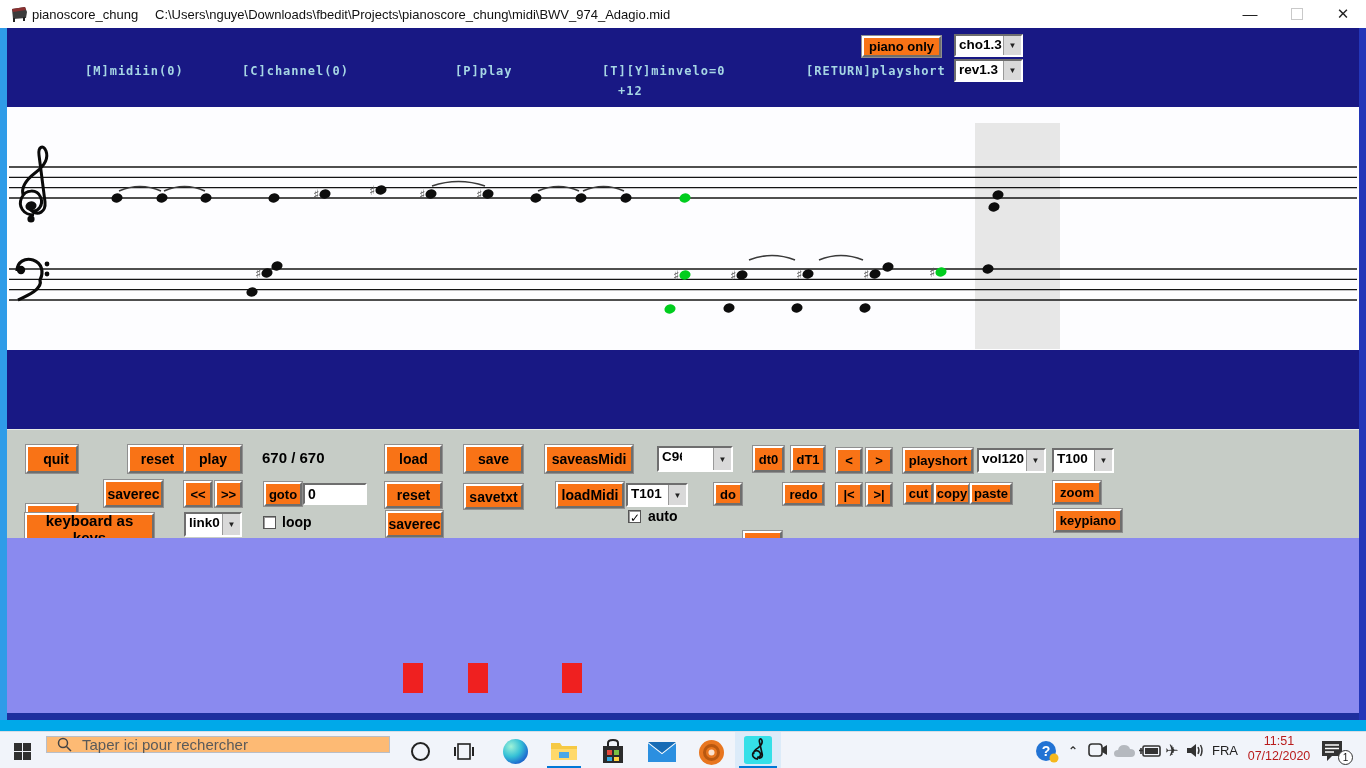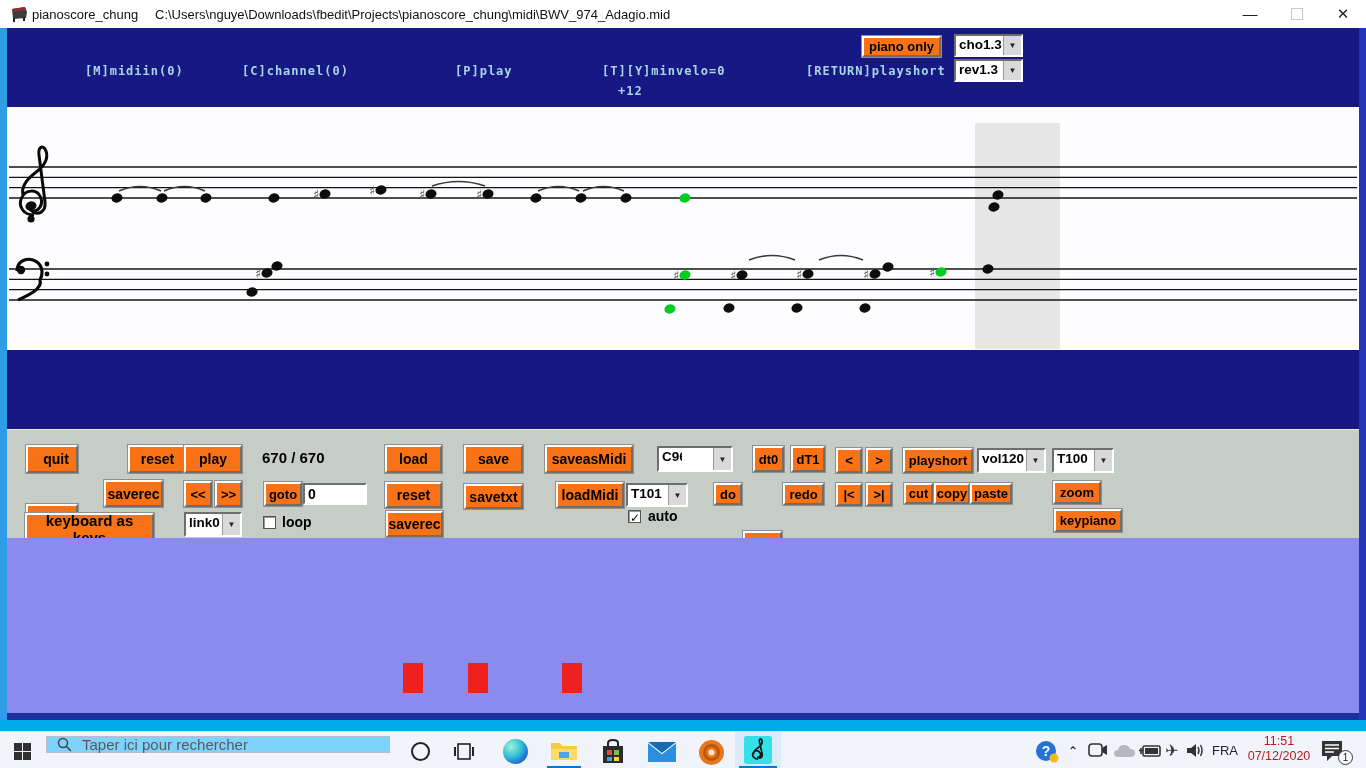--- a/index.html
+++ b/index.html
@@ -39,21 +39,21 @@
   .inp{position:absolute;background:#fff;border:2px solid;border-color:#6e6e6e #ffffff #ffffff #6e6e6e;
        font:bold 14px "Liberation Sans",sans-serif;color:#000;padding:0 3px;box-sizing:border-box;}
   
   .pianopanel{position:absolute;left:7px;top:538px;width:1352px;height:175px;background:#8a8aef;}
   .marker{position:absolute;width:20px;height:30px;background:#ef2020;z-index:3;}
   .strip1{position:absolute;left:7px;top:713px;width:1352px;height:7px;background:#1d2f9f;}
   .strip2{position:absolute;left:0;top:720px;width:1366px;height:11px;background:#00a9e9;}
   
   .taskbar{position:absolute;left:0;top:731px;width:1366px;height:37px;background:#f1f4fa;border-top:1px solid #d8dde5;box-sizing:border-box;}
   .tico{position:absolute;display:flex;align-items:center;justify-content:center;cursor:pointer;}
-  .searchbox{position:absolute;left:46px;top:4px;width:344px;height:17px;background:#7dd3fc;border:1px solid #b9bec7;
+  .searchbox{position:absolute;left:46px;top:4px;width:344px;height:17px;background:#fdba74;border:1px solid #b9bec7;
              display:flex;align-items:center;box-sizing:border-box;}
   .searchbox input{border:none;outline:none;flex:1;font:15px "Liberation Sans",sans-serif;color:#333;background:transparent;}
   .searchbox input::placeholder{color:#5a5a5a;}
   .apptile{position:absolute;top:0;height:37px;}
   .apptile.active{background:#dcebf9;}
   .underline{position:absolute;left:4px;right:4px;bottom:0;height:3px;background:#0078d7;}
   .traytxt{position:absolute;font:13px "Liberation Sans",sans-serif;color:#222;}
   .clock{position:absolute;left:1243px;top:2px;width:72px;text-align:center;font:12.5px "Liberation Sans",sans-serif;color:#b91c1c;line-height:15px;}
   .badge{position:absolute;left:1338px;top:750px;width:15px;height:15px;border-radius:50%;background:#fff;border:1.5px solid #333;
          display:flex;align-items:center;justify-content:center;font:10px "Liberation Sans",sans-serif;color:#111;box-sizing:border-box;}

